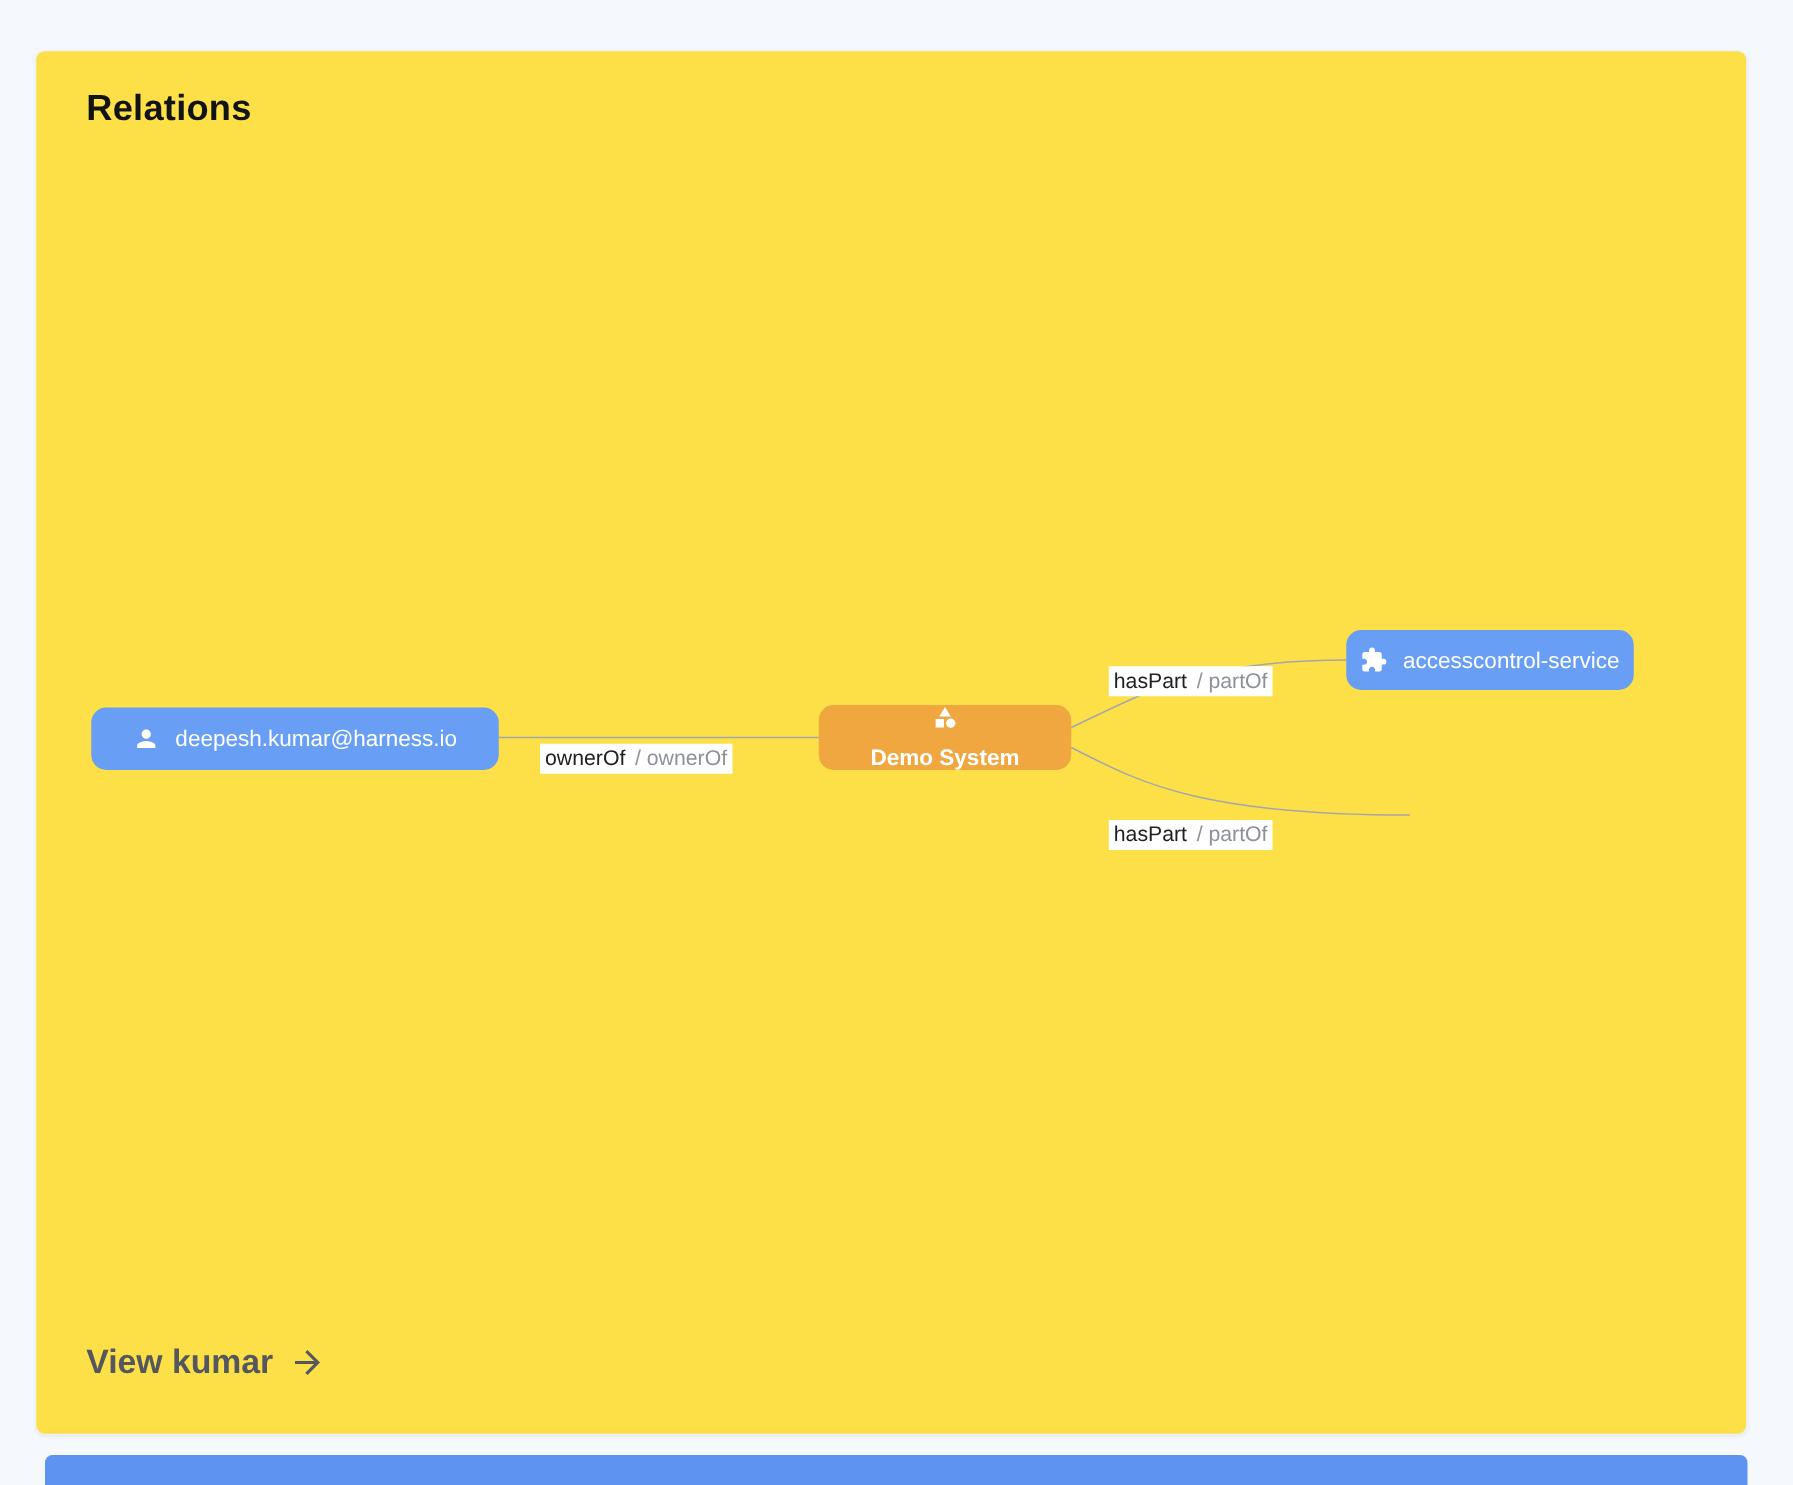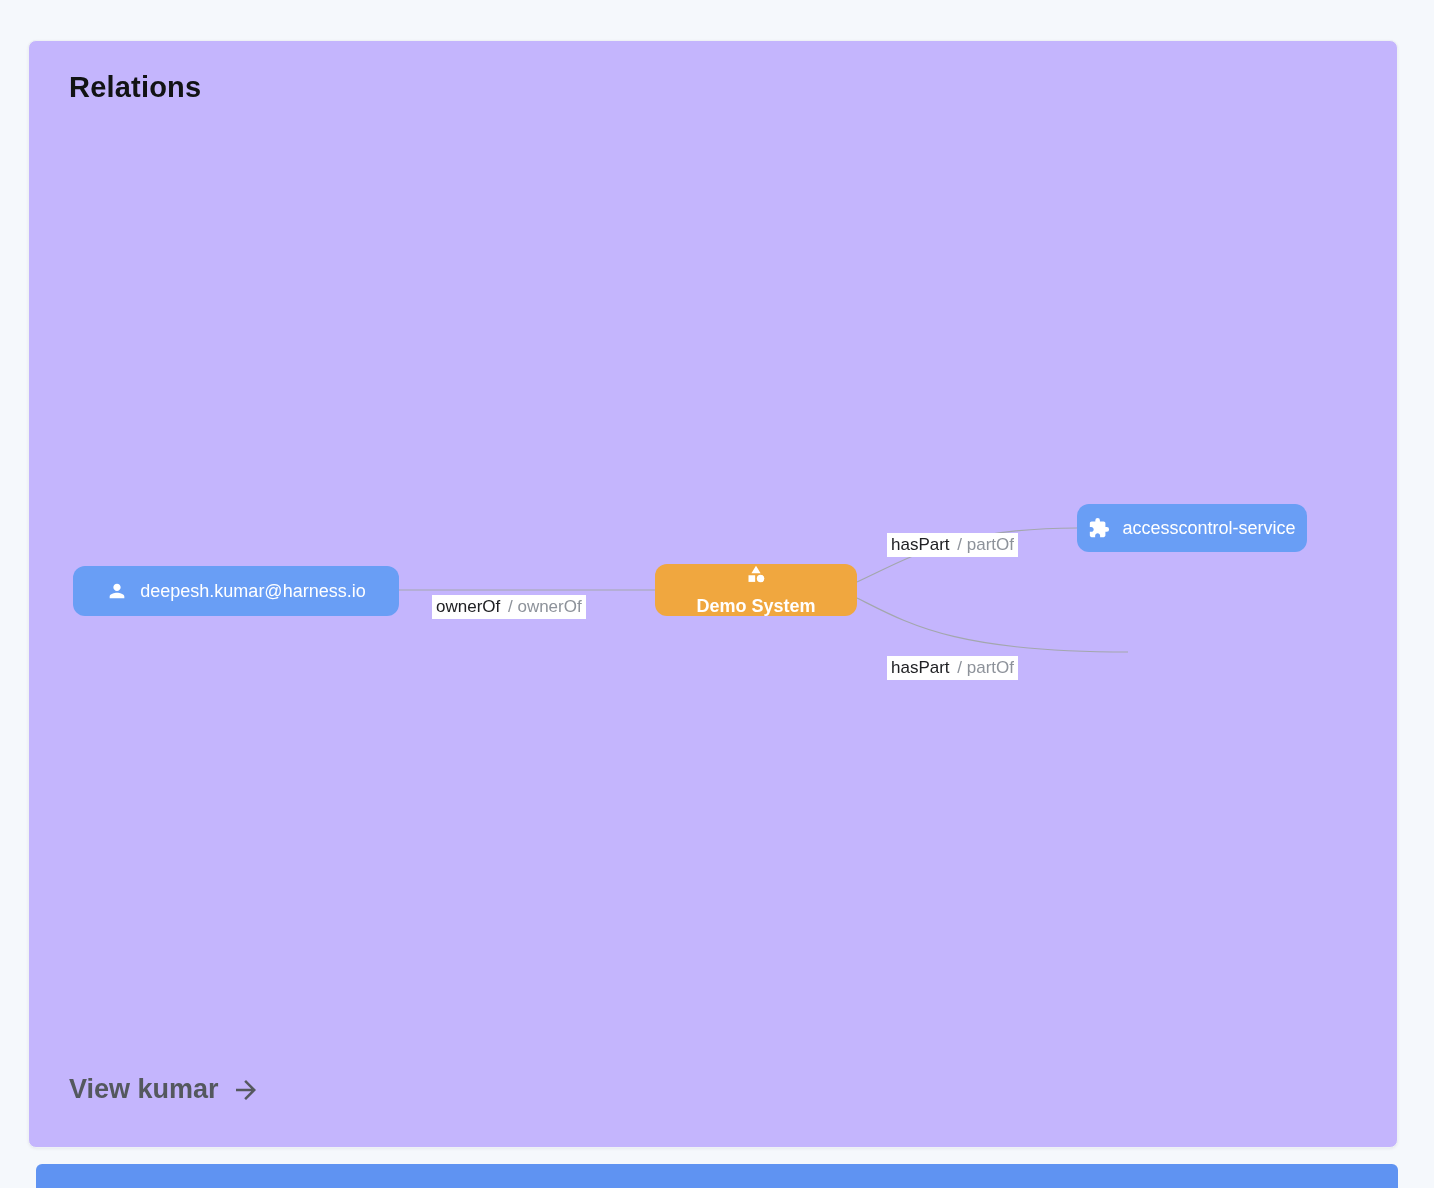--- a/index.html
+++ b/index.html
@@ -8,21 +8,21 @@
     font-family: "Liberation Sans", sans-serif;
     background: #f5f8fc;
     overflow: hidden;
   }
   .page { position: relative; width: 1434px; height: 1188px; }
 
   .card {
     position: absolute;
     left: 28px; top: 40px;
     width: 1370px; height: 1108px;
-    background: #c4b5fd;
+    background: #fde047;
     border-radius: 8px;
     border: 1px solid #eef1f5;
     box-shadow: 0 1px 3px rgba(16,24,40,0.06);
   }
 
   .card-title {
     position: absolute;
     left: 40px; top: 30px;
     font-size: 29px;
     font-weight: 700;

